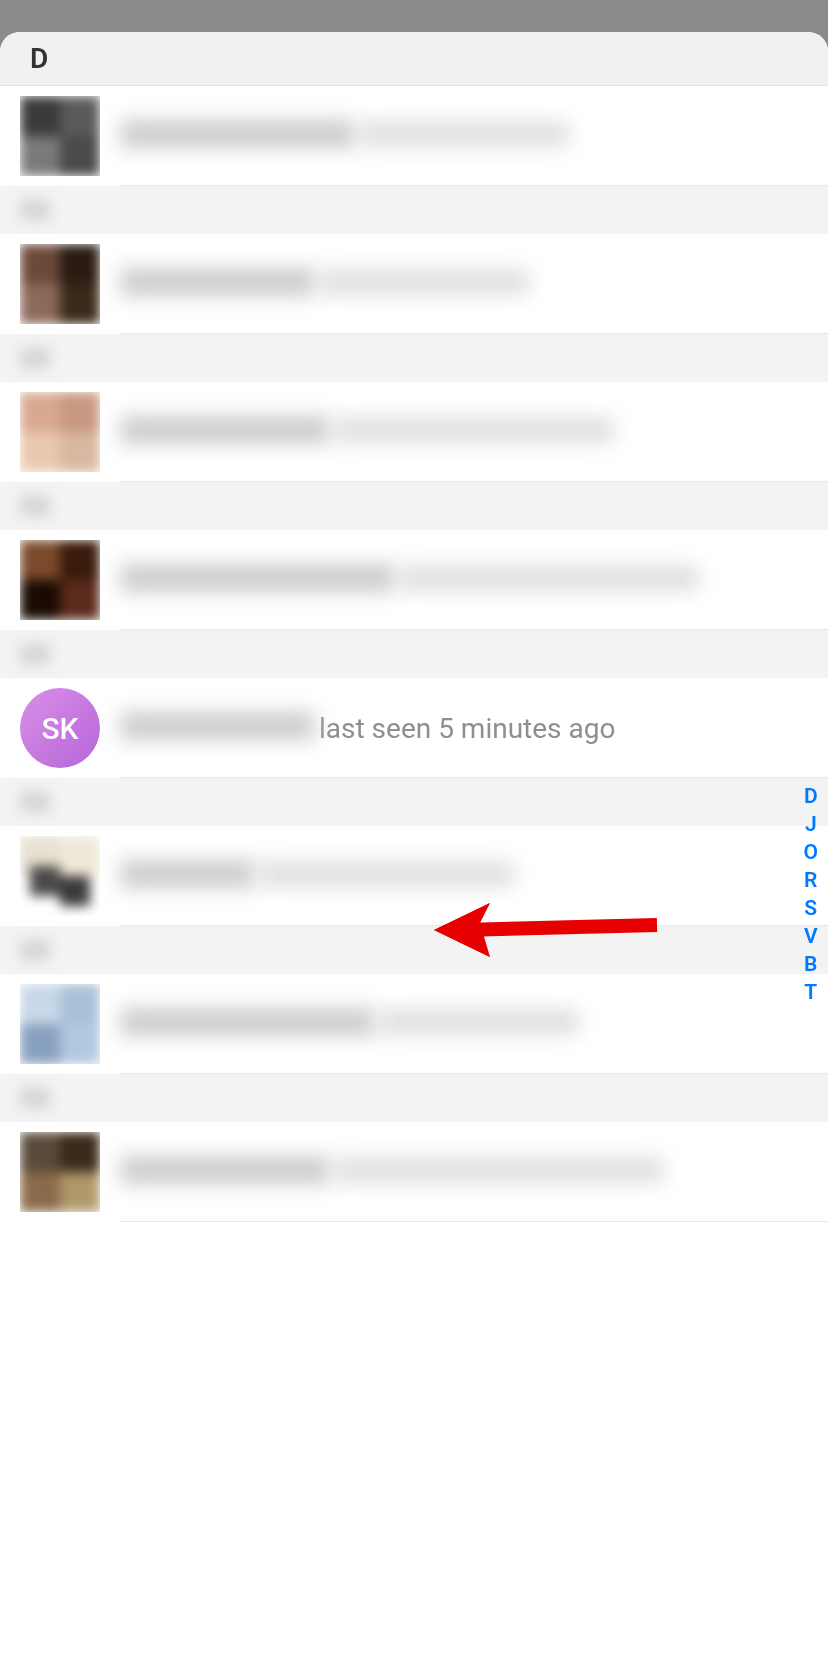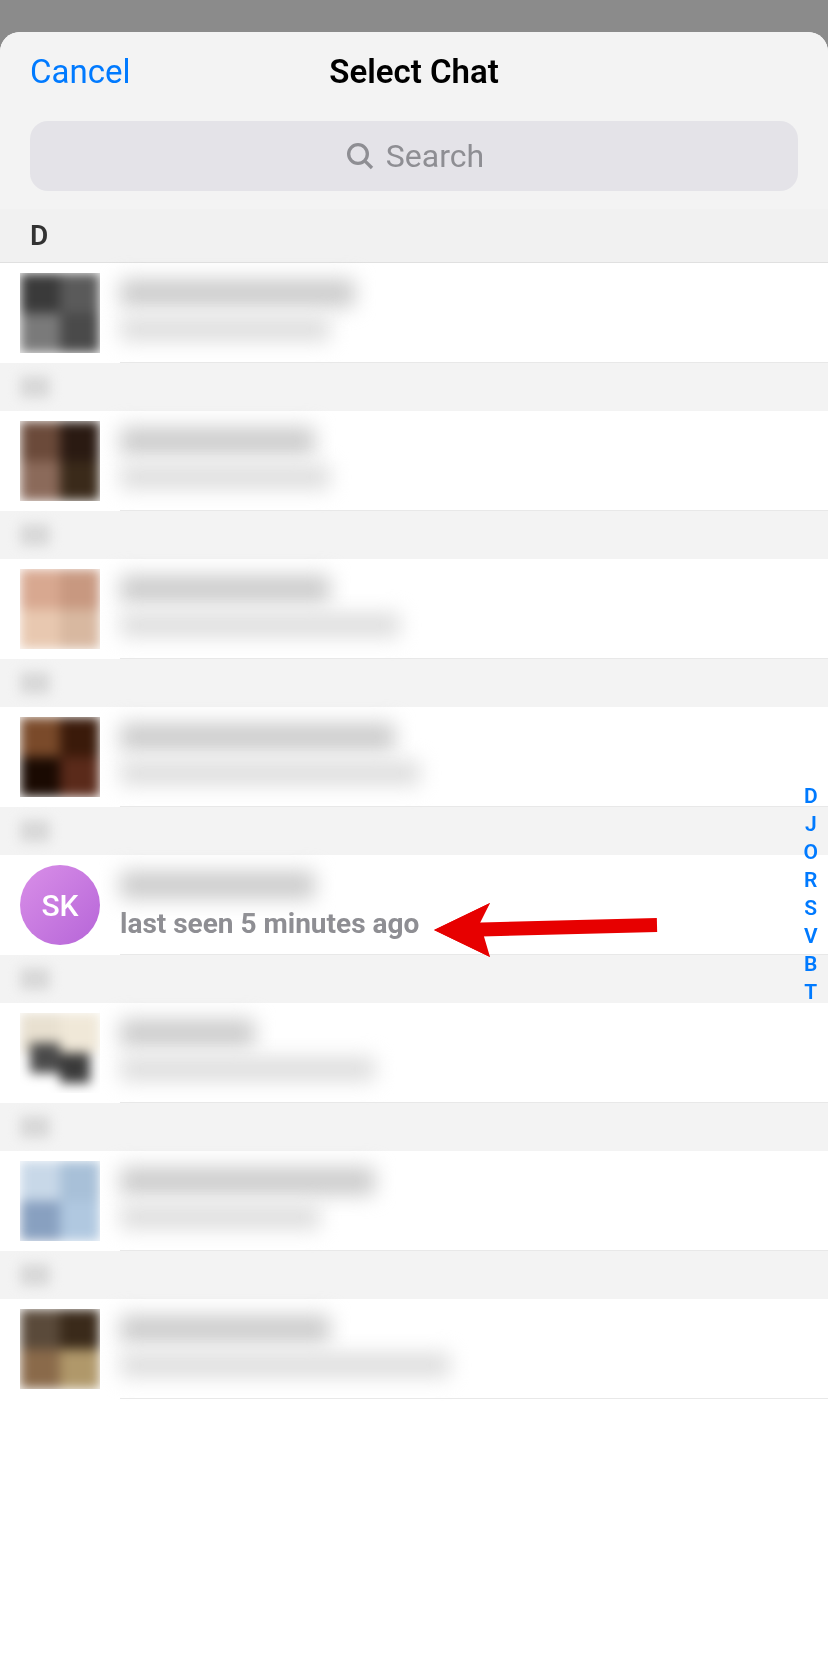--- a/index.html
+++ b/index.html
@@ -111,23 +111,21 @@
       display: flex;
       align-items: center;
       justify-content: center;
       color: #fff;
       font-size: 30px;
       font-weight: 500;
     }
     .contact-info {
       flex: 1;
       display: flex;
-      flex-direction: column;
       gap: 4px;
-      font-weight: bold;
     }
     .contact-status {
       font-size: 28px;
       color: #8e8e93;
     }
     .blur-text {
       filter: blur(10px);
       background: #ccc;
       color: transparent;
       border-radius: 4px;
@@ -181,33 +179,20 @@
     
     .px {
       position: absolute;
     }
   </style>
 </head>
 <body>
 
 <div class="modal">
 
-  <div class="header">
-    <div class="header-top">
-      <button class="cancel-btn">Cancel</button>
-      <div class="title">Select Chat</div>
-    </div>
-    <div class="search-bar">
-      <svg class="search-icon" viewBox="0 0 24 24" fill="none" stroke="currentColor" stroke-width="2.5">
-        <circle cx="10.5" cy="10.5" r="7"></circle>
-        <line x1="16" y1="16" x2="21" y2="21"></line>
-      </svg>
-      <span class="search-placeholder">Search</span>
-    </div>
-  </div>
 
   <div class="section-header">D</div>
 
   <div class="list" id="contact-list">
       <div class="contact-row">
         <div class="avatar" style="border-radius: 0px;">
           <div style="position: relative; width: 100%; height: 100%; filter: blur(6px);">
             <div class="px" style="background: rgb(58, 58, 58); left: 0px; top: 0px; width: 40px; height: 40px;"></div>
             <div class="px" style="background: rgb(90, 90, 90); left: 40px; top: 0px; width: 40px; height: 40px;"></div>
             <div class="px" style="background: rgb(122, 122, 122); left: 0px; top: 40px; width: 40px; height: 40px;"></div>

